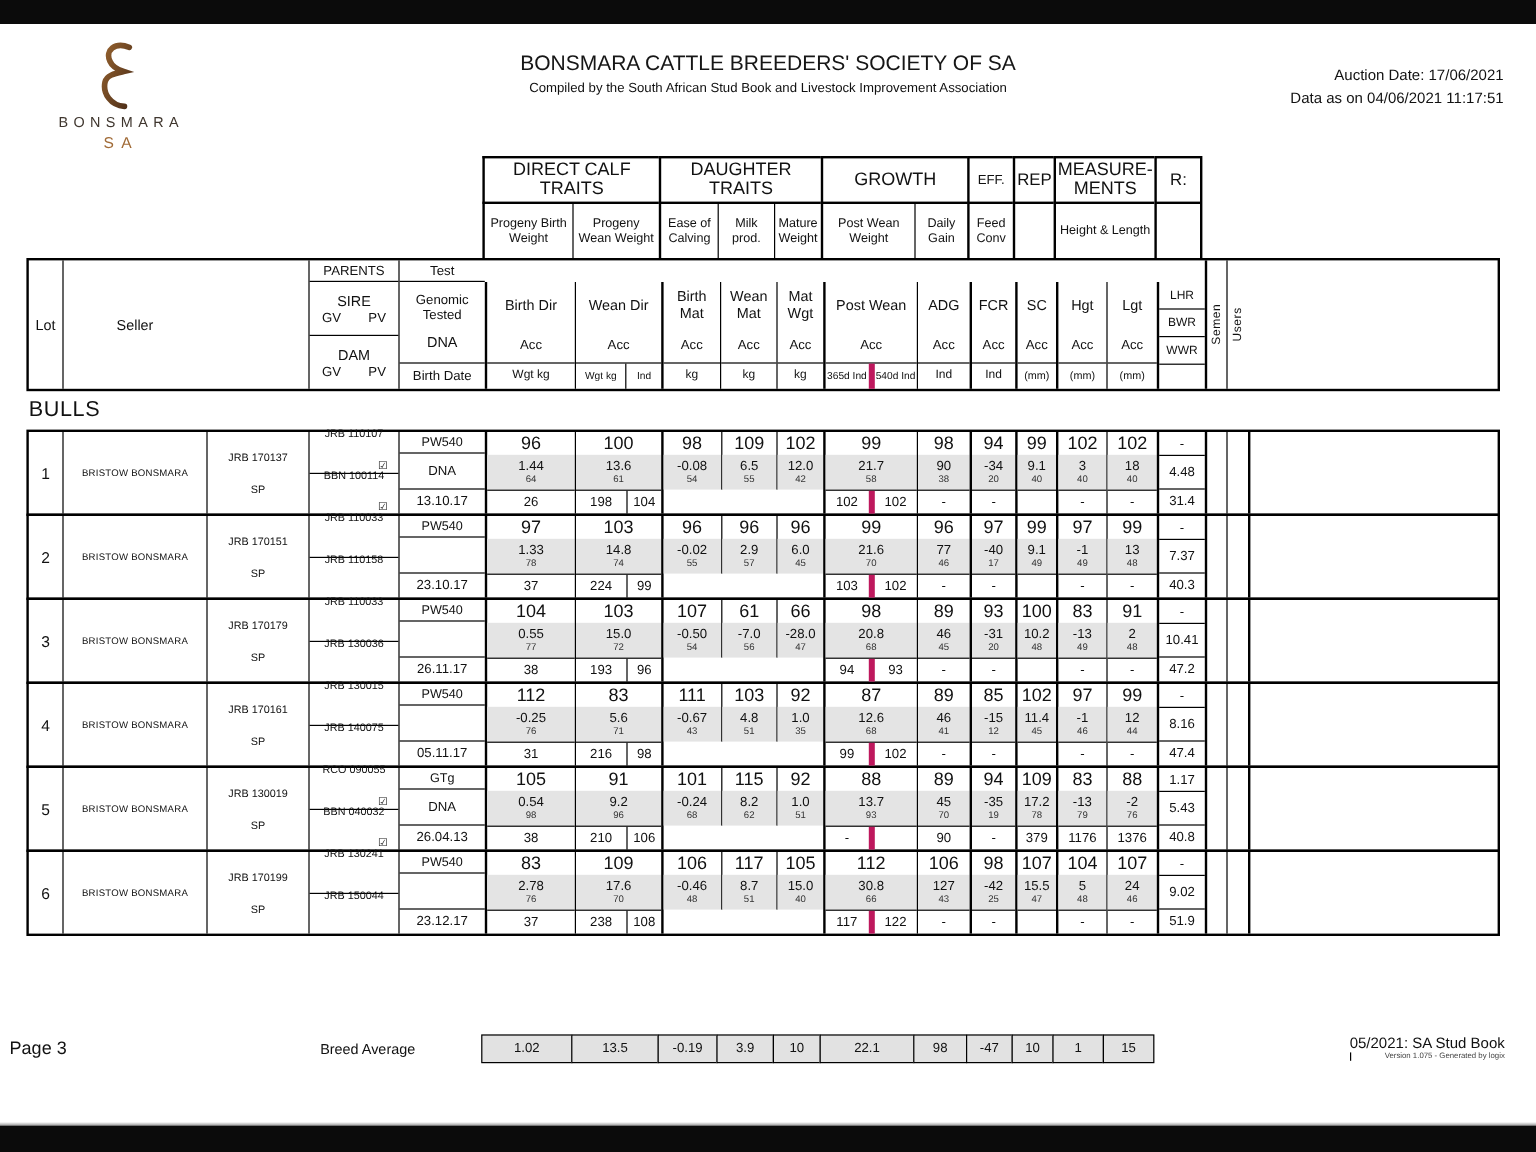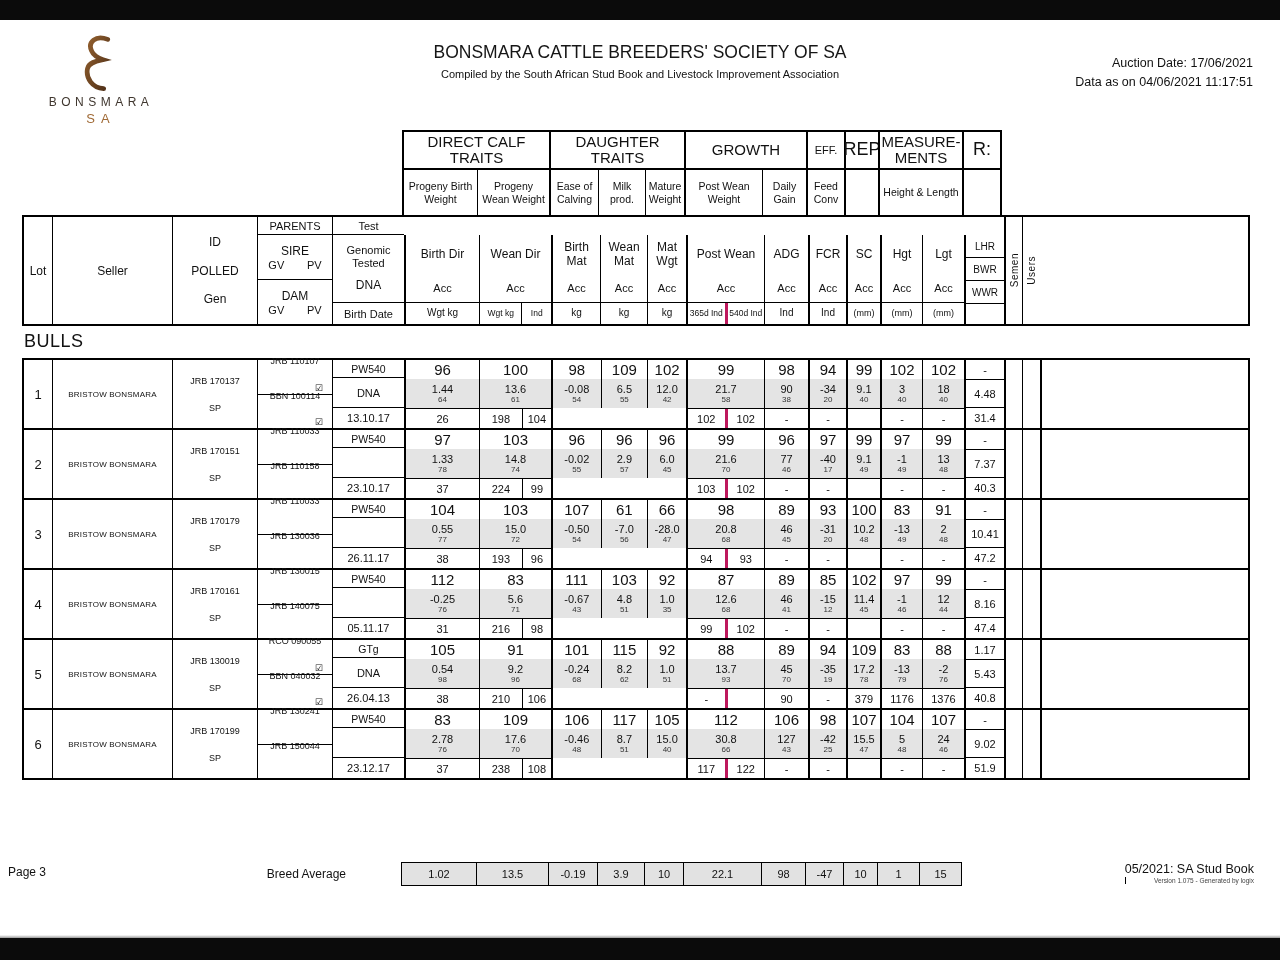--- a/index.html
+++ b/index.html
@@ -25,21 +25,21 @@
   .grid{display:grid;grid-template-columns:28px 120px 85px 75px 72px 75px 43px 29px 49px 47px 39px 39px 39px 44px 38px 34px 42px 42px 40px 18px 18px 1fr}
   .c{display:flex;align-items:center;justify-content:center;text-align:center}
   .bl1{border-left:1px solid #000}
   .bl2{border-left:2px solid #000}
 
   
   .band1{grid-template-rows:40px 45px}
   .b1g{border-top:2px solid #000;border-left:2px solid #000;border-bottom:2px solid #000;font-size:15px;line-height:1.1;display:flex;align-items:center;justify-content:center;text-align:center;padding:0 2px}
   .b1g.last{border-right:2px solid #000}
   .b1g.sm{font-size:11px}
-  .b1g.md{font-size:18px}
+  .b1g.md{font-size:14px}
   .b1s{border-left:1px solid #000;font-size:10.5px;line-height:1.15;display:flex;align-items:center;justify-content:center;text-align:center;padding:0 2px}
   .b1s.gs{border-left:2px solid #000}
   .b1s.last{border-right:2px solid #000}
 
   
   .band2{border:2px solid #000;grid-template-rows:18px 39px 28px 22px}
   .hsimple{font-size:12px}
   .idhead{display:flex;flex-direction:column;justify-content:space-evenly;align-items:center;font-size:12px;padding:4px 0}
   .phead,.thead{display:flex;flex-direction:column}
   .strip{height:17px;border-bottom:1px solid #000;display:flex;align-items:center;justify-content:center;font-size:11px;flex:none}
@@ -81,31 +81,31 @@
   .tdate{height:20px;border-top:1px solid #000;display:flex;align-items:center;justify-content:center;font-size:11px;flex:none}
   .vc{display:flex;flex-direction:column;text-align:center}
   .l1{height:19px;display:flex;align-items:center;justify-content:center;font-size:15px;flex:none}
   .l2{height:16px;background:#e4e4e4;display:flex;align-items:flex-end;justify-content:center;font-size:11px;flex:none}
   .l3{height:13px;background:#e4e4e4;display:flex;align-items:flex-start;justify-content:center;font-size:8px;color:#333;flex:none}
   .l4{flex:1;border-top:1px solid #000;display:flex;align-items:center;justify-content:center;font-size:11px}
   .l4.nb{border-top:none}
   .l4.split{align-items:stretch}
   .l4.split>div{display:flex;align-items:center;justify-content:center}
   .s1{flex:43}.s2{flex:29;border-left:1px solid #000}
-  .p1{flex:1}.p2{flex:1;border-left:3px solid #be185d}
+  .p1{flex:1}.p2{flex:1;border-left:5px solid #be185d}
   .trio{display:flex;flex:none}
   .kcol{display:flex;flex-direction:column}
   .lhrc{display:flex;flex-direction:column;font-size:11px;text-align:center}
   .lA{height:19px;border-bottom:1px solid #000;display:flex;align-items:center;justify-content:center;flex:none}
   .lB{flex:1;border-bottom:1px solid #000;display:flex;align-items:center;justify-content:center}
   .lC{height:20px;display:flex;align-items:center;justify-content:center;flex:none}
 
   
   .footer{position:relative;height:30px;margin-top:82px}
-  .page3{position:absolute;left:8px;top:3px;font-size:12px}
+  .page3{position:absolute;left:8px;top:3px;font-size:15px}
   .favg{position:absolute;left:22px;top:0;width:1228px;align-items:center}
   .favg .lbl{grid-column:1/6;text-align:right;padding-right:56px;font-size:12px}
   .bavg{height:22px;border:1px solid #000;margin-left:-1px;background:#e2e2e2;display:flex;align-items:center;justify-content:center;font-size:11px}
   .src{position:absolute;right:26px;top:0;text-align:right}
   .src .s1{font-size:12.5px}
   .src .s2{font-size:6.5px;color:#444;margin-top:1px}
 </style>
 </head>
 <body>
 
@@ -155,25 +155,20 @@
     <div class="b1s" style="grid-area:2/14/3/15">Daily Gain</div>
     <div class="b1s gs" style="grid-area:2/15/3/16">Feed Conv</div>
     <div class="b1s gs" style="grid-area:2/16/3/17"></div>
     <div class="b1s gs" style="grid-area:2/17/3/19">Height &amp; Length</div>
     <div class="b1s gs last" style="grid-area:2/19/3/20"></div>
   </div>
 
   <div class="grid band2">
     <div class="c hsimple" style="grid-area:1/1/5/2">Lot</div>
     <div class="c hsimple bl1" style="grid-area:1/2/5/3">Seller</div>
-    <div class="idhead bl1" style="grid-area:1/3/5/4">
-      <div>ID</div>
-      <div>POLLED</div>
-      <div>Gen</div>
-    </div>
     <div class="phead bl1" style="grid-area:1/4/5/5">
       <div class="strip">PARENTS</div>
       <div class="shalf">
         <div>SIRE</div>
         <div class="gvpv">
             <span>GV</span>
             <span>PV</span>
           </div>
       </div>
       <div class="dhalf">

